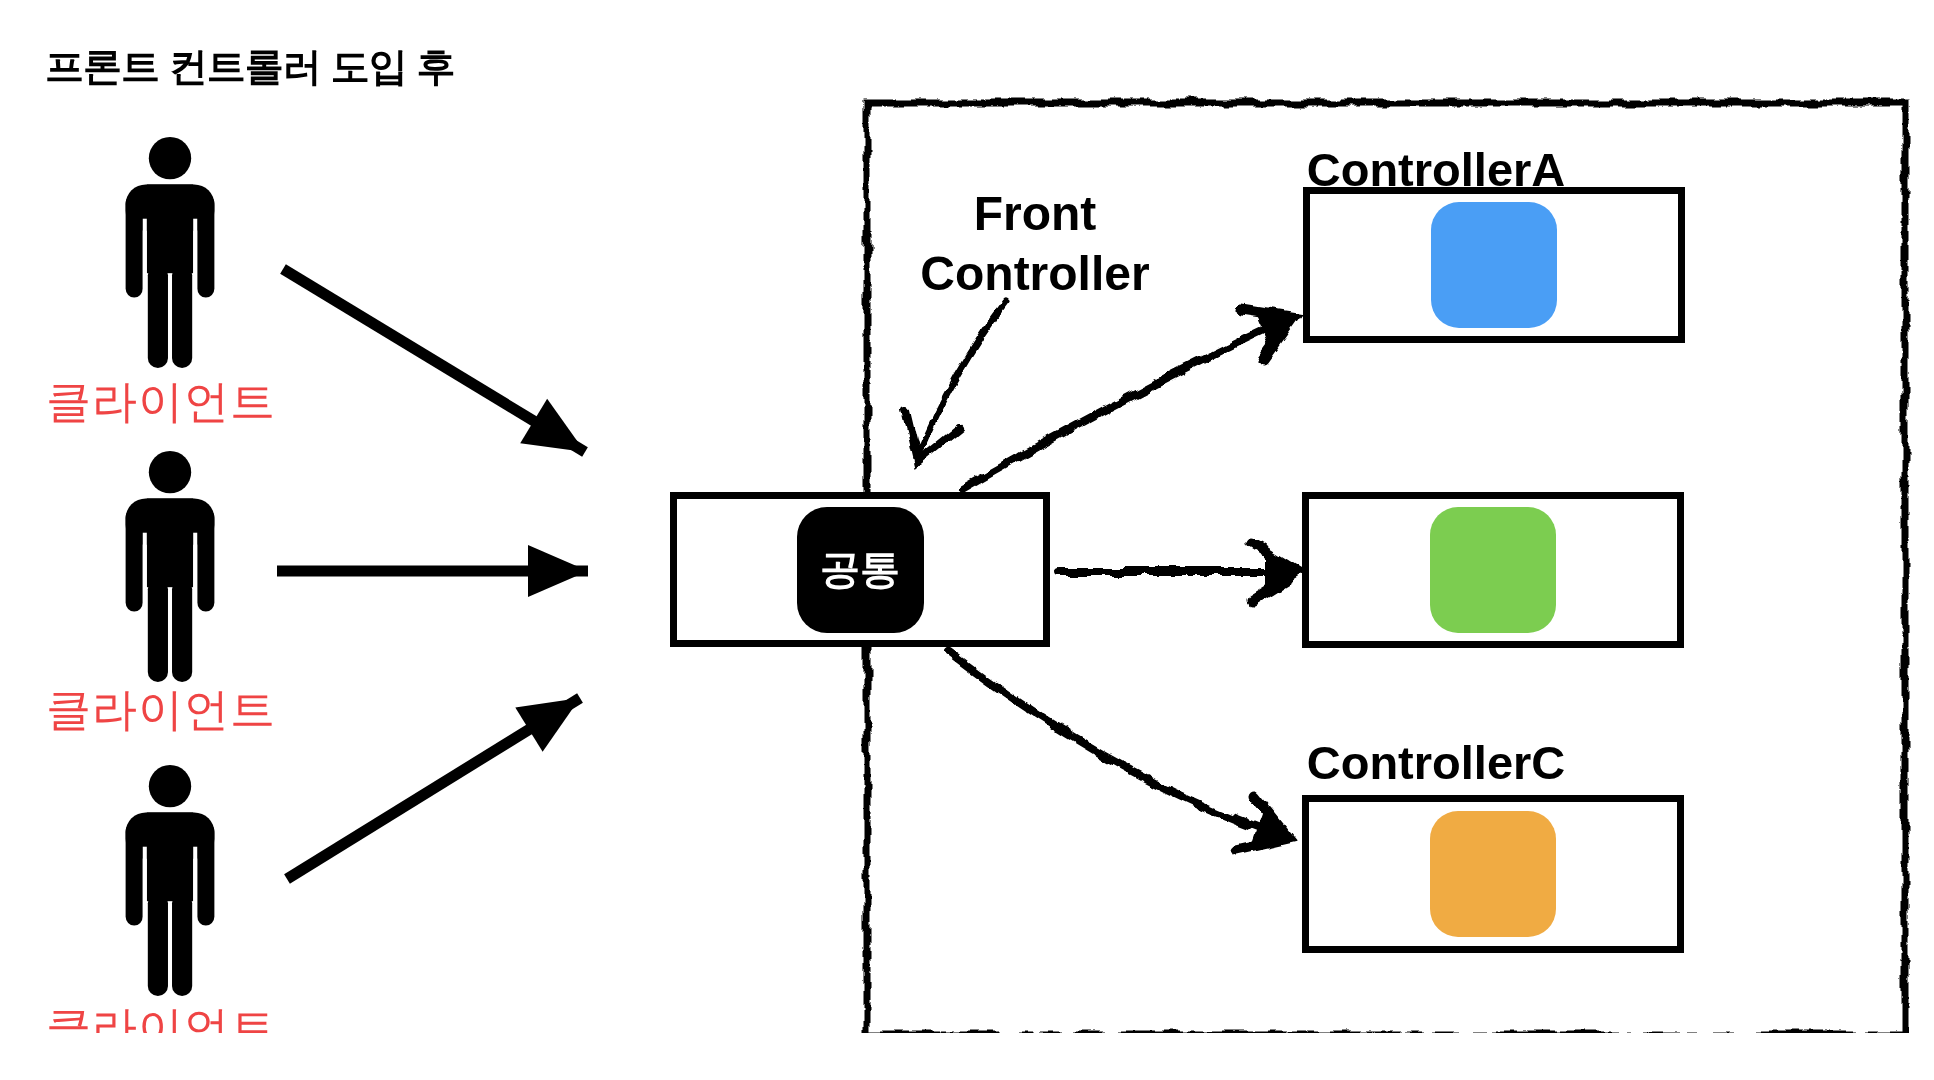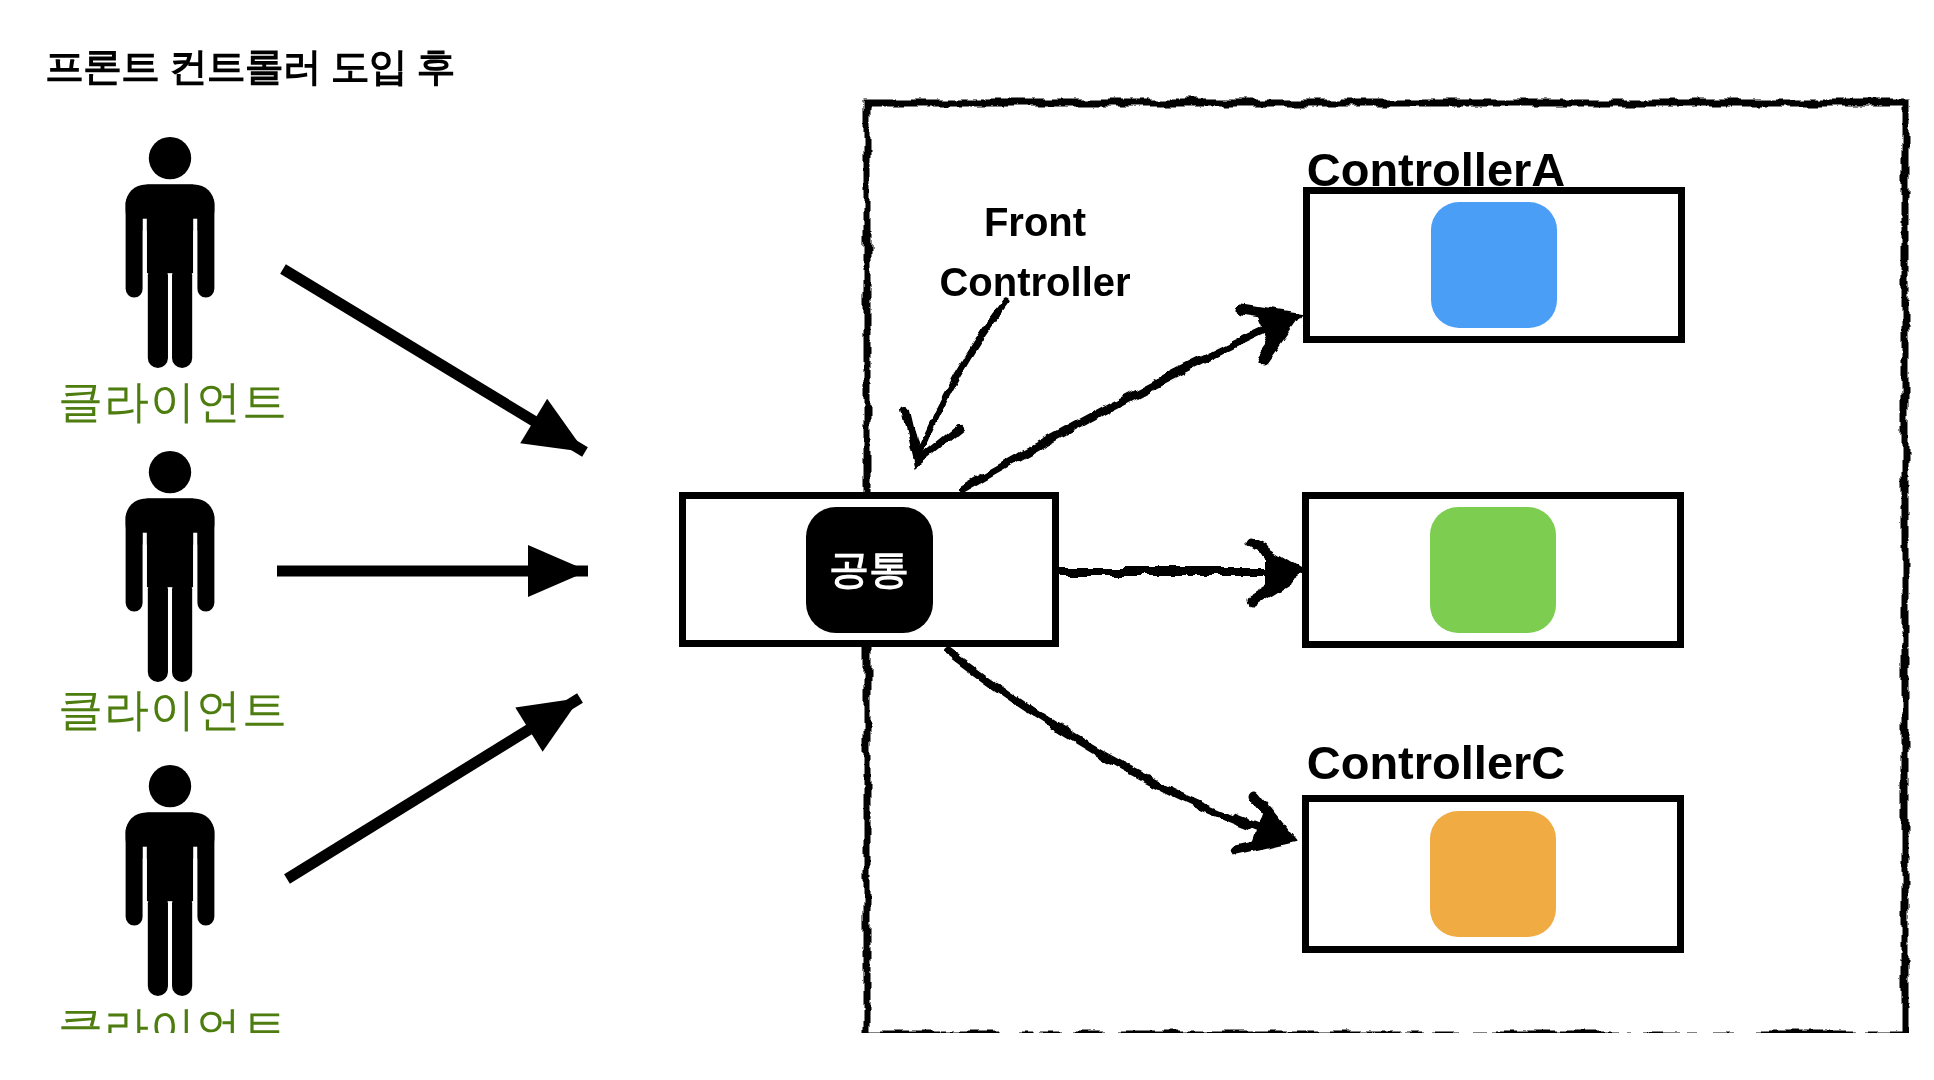--- a/index.html
+++ b/index.html
@@ -1,29 +1,29 @@
 <!DOCTYPE html>
 <html><head>
 <meta charset="utf-8">
 <style>
   html,body{margin:0;padding:0;background:#fff;}
   .canvas{position:relative;width:1934px;height:1033px;background:#ffffff;
           font-family:"Liberation Sans",sans-serif;overflow:hidden;}
   .diagram-title{position:absolute;left:45px;top:40px;font-size:39px;font-weight:bold;
           color:#000;letter-spacing:-1px;white-space:nowrap;}
   .person{position:absolute;left:124px;width:92px;height:232px;}
-  .client-label{position:absolute;left:28px;width:290px;text-align:center;
-          font-size:45px;color:#4d7c0f;letter-spacing:1px;white-space:nowrap;}
+  .client-label{position:absolute;left:16px;width:290px;text-align:center;
+          font-size:45px;color:#ef4444;letter-spacing:1px;white-space:nowrap;}
   .fc-box{position:absolute;left:670px;top:492px;width:380px;height:155px;
           box-sizing:border-box;border:7px solid #000;background:#fff;
-          display:flex;align-items:center;justify-content:center;margin-left:9px;}
+          display:flex;align-items:center;justify-content:center;}
   .fc-badge{width:127px;height:126px;border-radius:30px;display:flex;
           align-items:center;justify-content:center;font-size:40px;font-weight:bold;}
-  .fc-label{position:absolute;left:860px;top:192px;width:350px;text-align:center;
-          font-size:40px;font-weight:bold;color:#000;line-height:60px;}
+  .fc-label{position:absolute;left:860px;top:184px;width:350px;text-align:center;
+          font-size:48px;font-weight:bold;color:#000;line-height:60px;}
   .ctl-title{position:absolute;width:382px;text-align:center;font-size:47px;
           font-weight:bold;color:#000;white-space:nowrap;}
   .ctl-box{position:absolute;width:382px;height:156px;box-sizing:border-box;
           border:7px solid #000;background:#fff;display:flex;
           align-items:center;justify-content:center;}
   .ctl-square{width:126px;height:126px;border-radius:28px;}
   .overlay{position:absolute;left:0;top:0;width:1934px;height:1080px;pointer-events:none;}
 </style>
 </head>
 <body>

